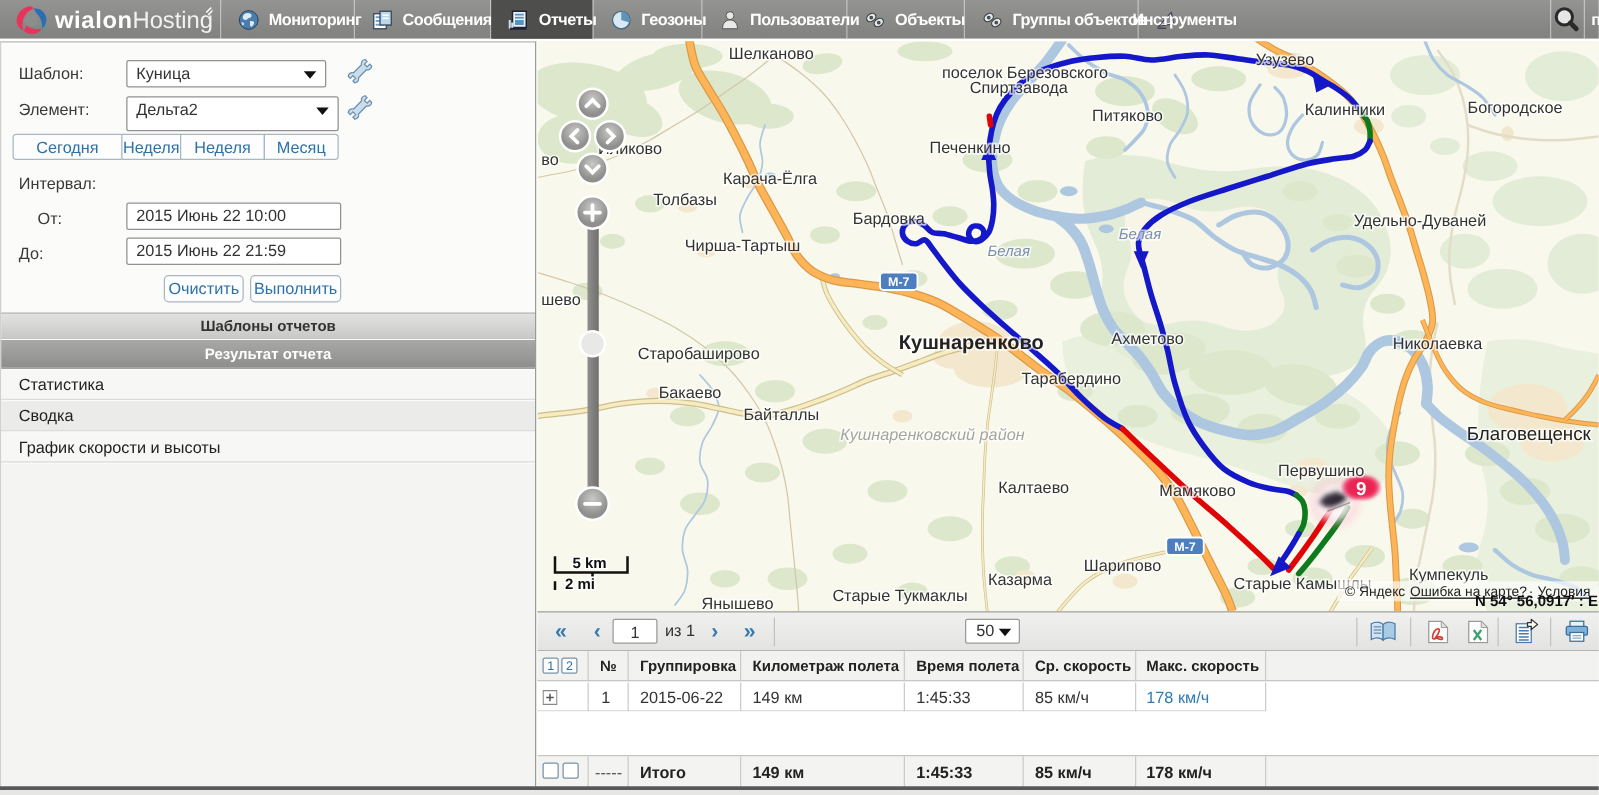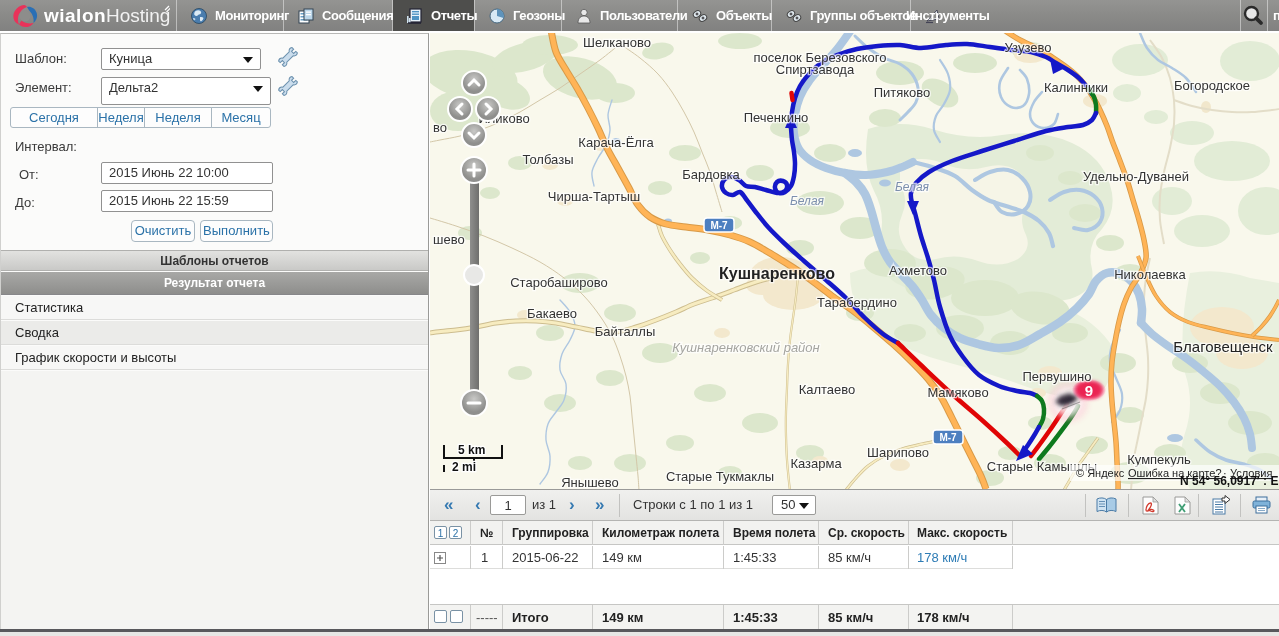--- a/index.html
+++ b/index.html
@@ -167,27 +167,27 @@
 <svg class="abs" style="left:276px;top:41px" width="22" height="22" viewBox="0 0 22 22">
 <g transform="rotate(45 11 11)">
         <path d="M7.2 1.5 h2.3 v3 h3 v-3 h2.3 c1.1 1.7 0.7 3.8 -1 5 v9 c1.7 1.2 2.1 3.3 1 5 h-2.3 v-3 h-3 v3 H7.2 c-1.1 -1.7 -0.7 -3.8 1 -5 v-9 c-1.7 -1.2 -2.1 -3.3 -1 -5 Z" fill="#cadded" stroke="#6b90ad" stroke-width="1"></path>
       </g>
 </svg>
 <div class="qbtn" style="left:9px;width:88px;border-radius:3px 0 0 3px;">Сегодня</div>
 <div class="qbtn" style="left:96px;width:48px;">Неделя</div>
 <div class="qbtn" style="left:143px;width:68px;">Неделя</div>
 <div class="qbtn" style="left:210px;width:60px;border-radius:0 3px 3px 0;">Месяц</div>
 <div class="lbl" style="left:14px;top:105px">Интервал:</div>
-<div class="lbl" style="left:18px;top:133px">От:</div>
+<div class="lbl" style="left:29px;top:133px">От:</div>
 <div class="inp" style="left:100px;top:128px;width:172px;height:22px">
       <div class="tx">2015 Июнь 22 10:00</div>
     </div>
 <div class="lbl" style="left:14px;top:161px">До:</div>
 <div class="inp" style="left:100px;top:156px;width:172px;height:22px">
-      <div class="tx">2015 Июнь 22 15:59</div>
+      <div class="tx">2015 Июнь 22 21:59</div>
     </div>
 <div class="btn" style="left:130px;top:186px;width:64px;height:22px;line-height:20px">Очистить</div>
 <div class="btn" style="left:199px;top:186px;width:73px;height:22px;line-height:20px">Выполнить</div>
 <div class="hdr1" style="top:216px">Шаблоны отчетов</div>
 <div class="hdr2" style="top:238px">Результат отчета</div>
 <div class="litem" style="top:262px;background:#f7f7f6">Статистика</div>
 <div class="litem" style="top:287px;background:#ebebe9">Сводка</div>
 <div class="litem" style="top:312px;background:#f7f7f6">График скорости и высоты</div>
 <div class="abs" style="left:0;top:337px;width:427px;height:258px;background:#f4f4f2"></div>
 </div>
@@ -466,21 +466,20 @@
 </svg>
 </div>
 <div id="tb">
 <div class="pgarr" style="left:14px;font-size:17px">«</div>
 <div class="pgarr" style="left:45px;font-size:17px">‹</div>
 <div class="abs" style="left:60px;top:5px;width:36px;height:20px;background:#fff;border:1px solid #9a9a98;border-radius:2px;text-align:center;line-height:20px;font-size:13px;color:#333">1</div>
 <div class="abs" style="left:102px;top:0;height:30px;line-height:30px;font-size:13px;color:#333">из 1</div>
 <div class="pgarr" style="left:139px;font-size:17px">›</div>
 <div class="pgarr" style="left:165px;font-size:17px">»</div>
 <div class="tsep" style="left:189px"></div>
-<div class="abs" style="left:203px;top:0;height:30px;line-height:30px;font-size:13px;color:#333">Строки с 1 по 1 из 1</div>
 <div class="abs" style="left:342px;top:5px;width:44px;height:20px;background:#fff;border:1px solid #9a9a98;border-radius:2px;font-size:13px;color:#333">
       <div class="abs" style="left:8px;top:1px">50</div>
       <div class="abs" style="right:6px;top:7px;width:0;height:0;border-left:5px solid transparent;border-right:5px solid transparent;border-top:6px solid #111"></div>
     </div>
 <div class="tsep" style="left:655px"></div>
 <div class="tsep" style="left:698px"></div>
 <div class="tsep" style="left:768px"></div>
 <div class="tsep" style="left:810px"></div>
 <svg class="abs" style="left:666px;top:7px" width="21" height="17" viewBox="0 0 21 17">
 <path d="M1 2 C4 0.5 8 0.5 10.5 2.5 L10.5 15 C8 13 4 13 1 14.5 Z" fill="#cfe3f2" stroke="#4a7ba6" stroke-width="1"></path>

